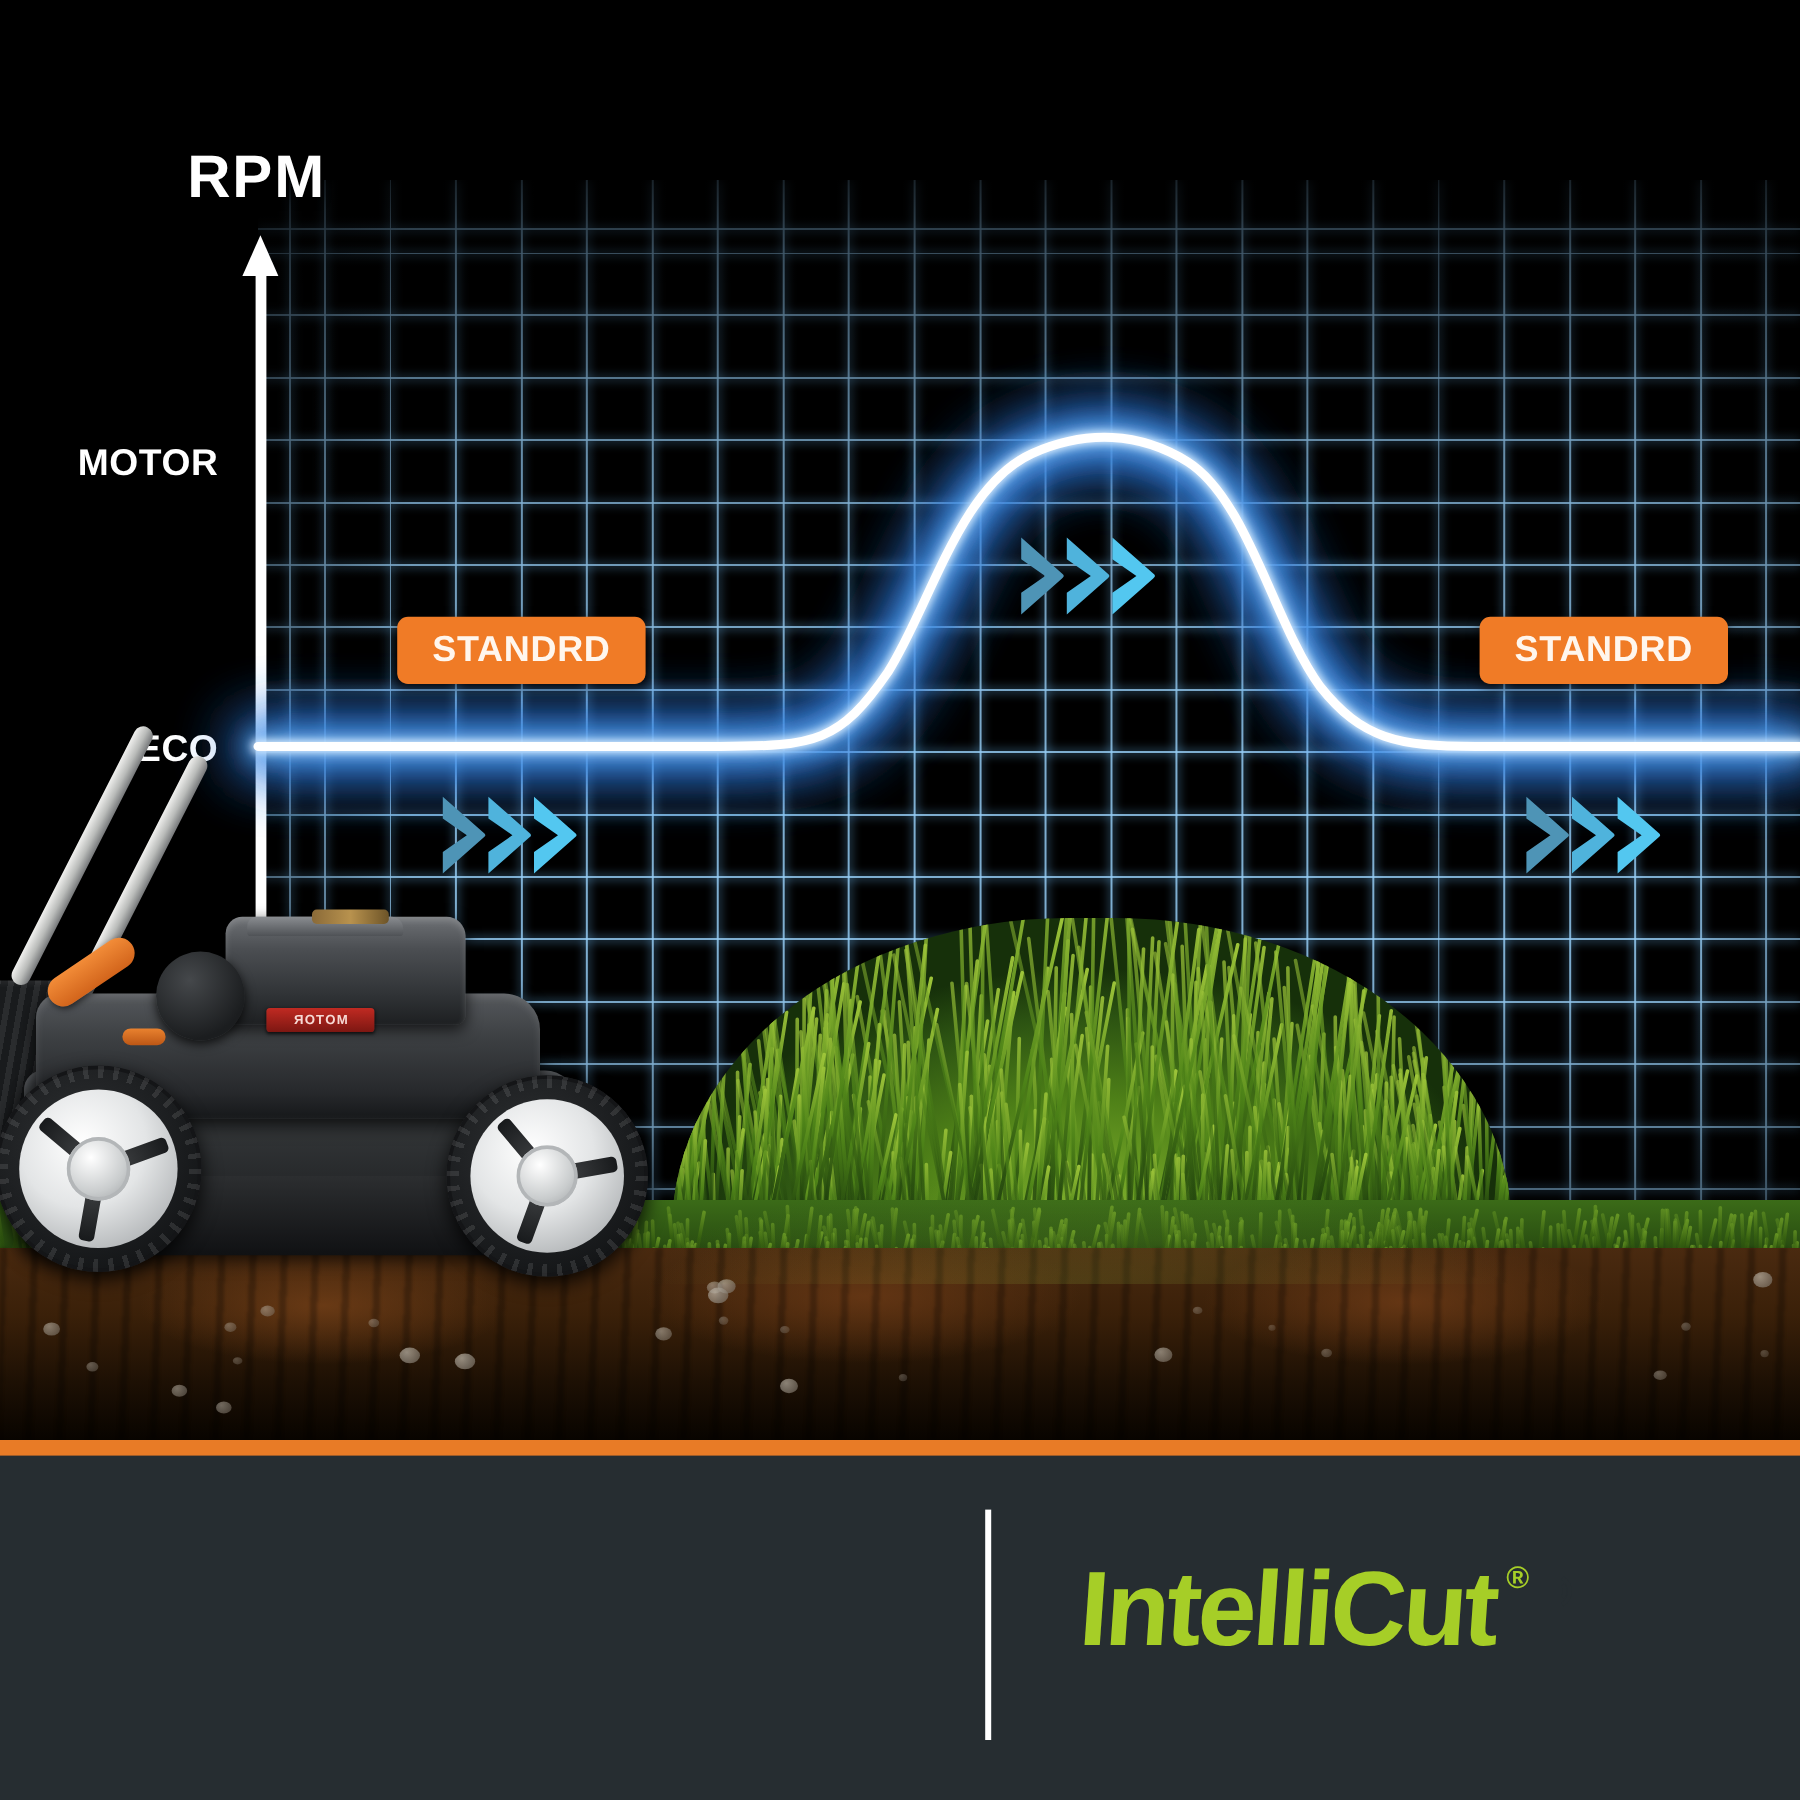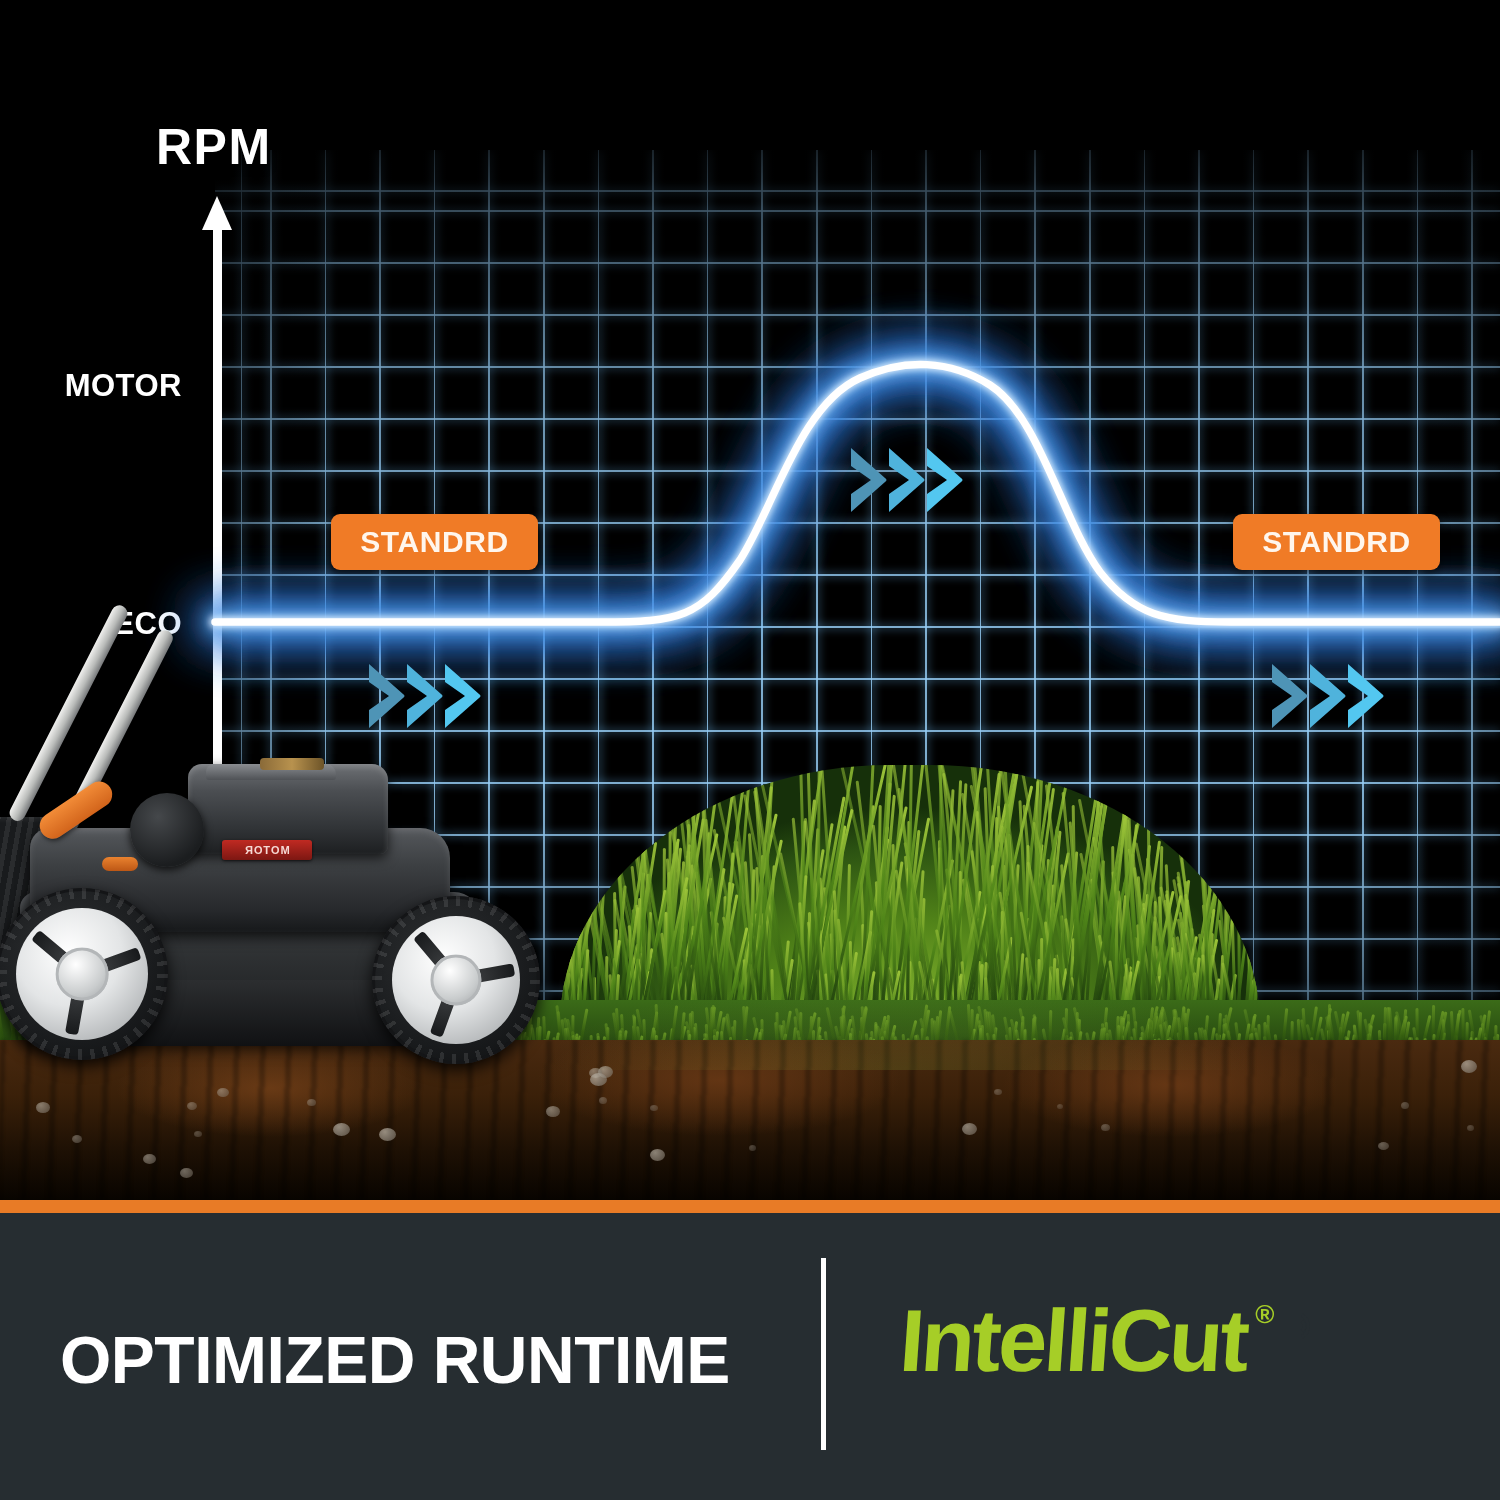--- a/index.html
+++ b/index.html
@@ -1653,21 +1653,20 @@
           <div class="spoke" style="transform:translate(-50%,0) rotate(140deg);"></div>
           <div class="spoke" style="transform:translate(-50%,0) rotate(260deg);"></div>
           <div class="cap"></div>
         </div>
       </div>
     </div>
   </div>
 
   <div class="brandbar">
     <div class="brand-stripe"></div>
-    <div class="brand-title">OPTIMIZED RUNTIME</div>
     <div class="brand-divider"></div>
 
     <div class="logo">
       <div class="logo-wrap">
         <span class="logo-text"><span>Intelli</span><span>C</span><span>ut</span></span>
         <svg width="38" height="38" viewBox="0 0 38 38" style="position:absolute;left:388px;top:10px;">
           <path d="M14 8 A13 13 0 0 1 14 30" fill="none" stroke="#262D31" stroke-width="3.4"></path>
           <path d="M14 14 A7 7 0 0 1 14 24" fill="none" stroke="#262D31" stroke-width="3.4"></path>
         </svg>
         <span class="logo-reg">®</span>

